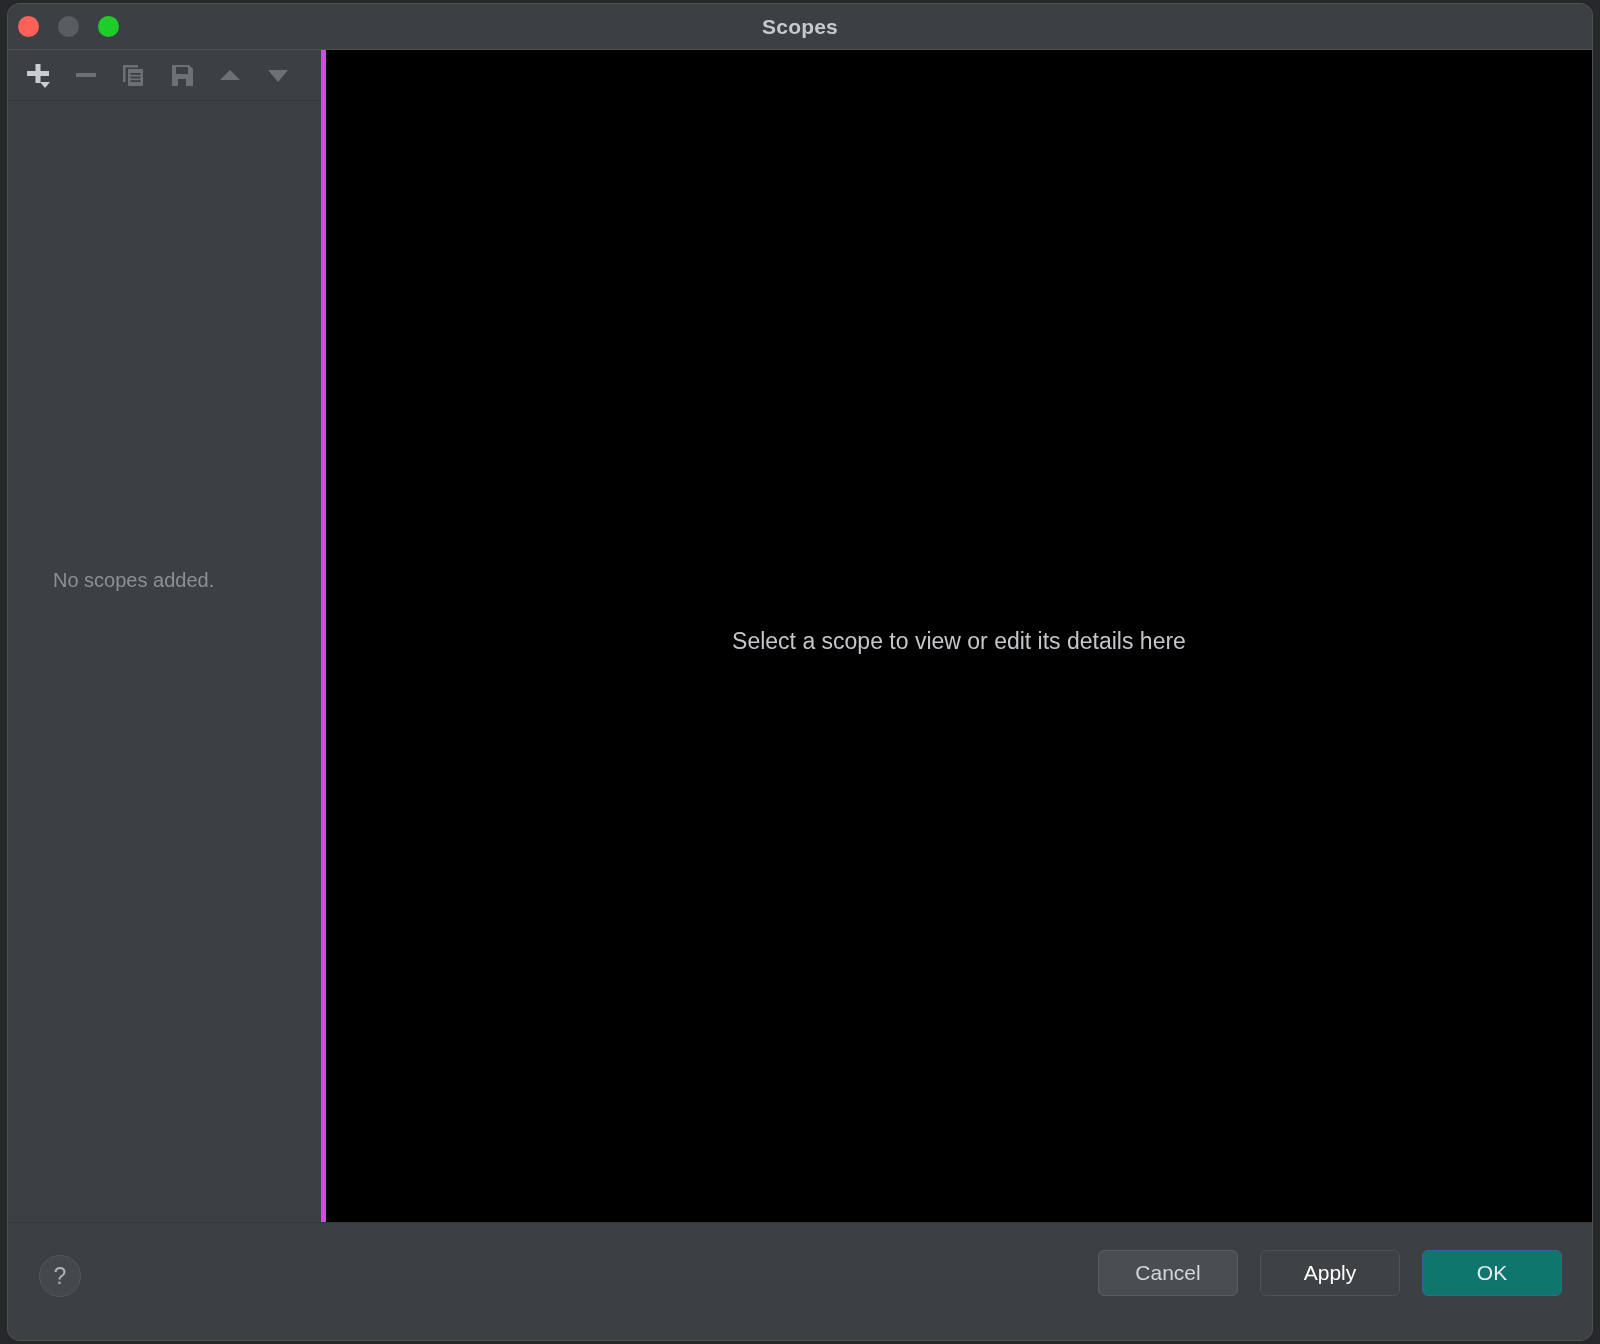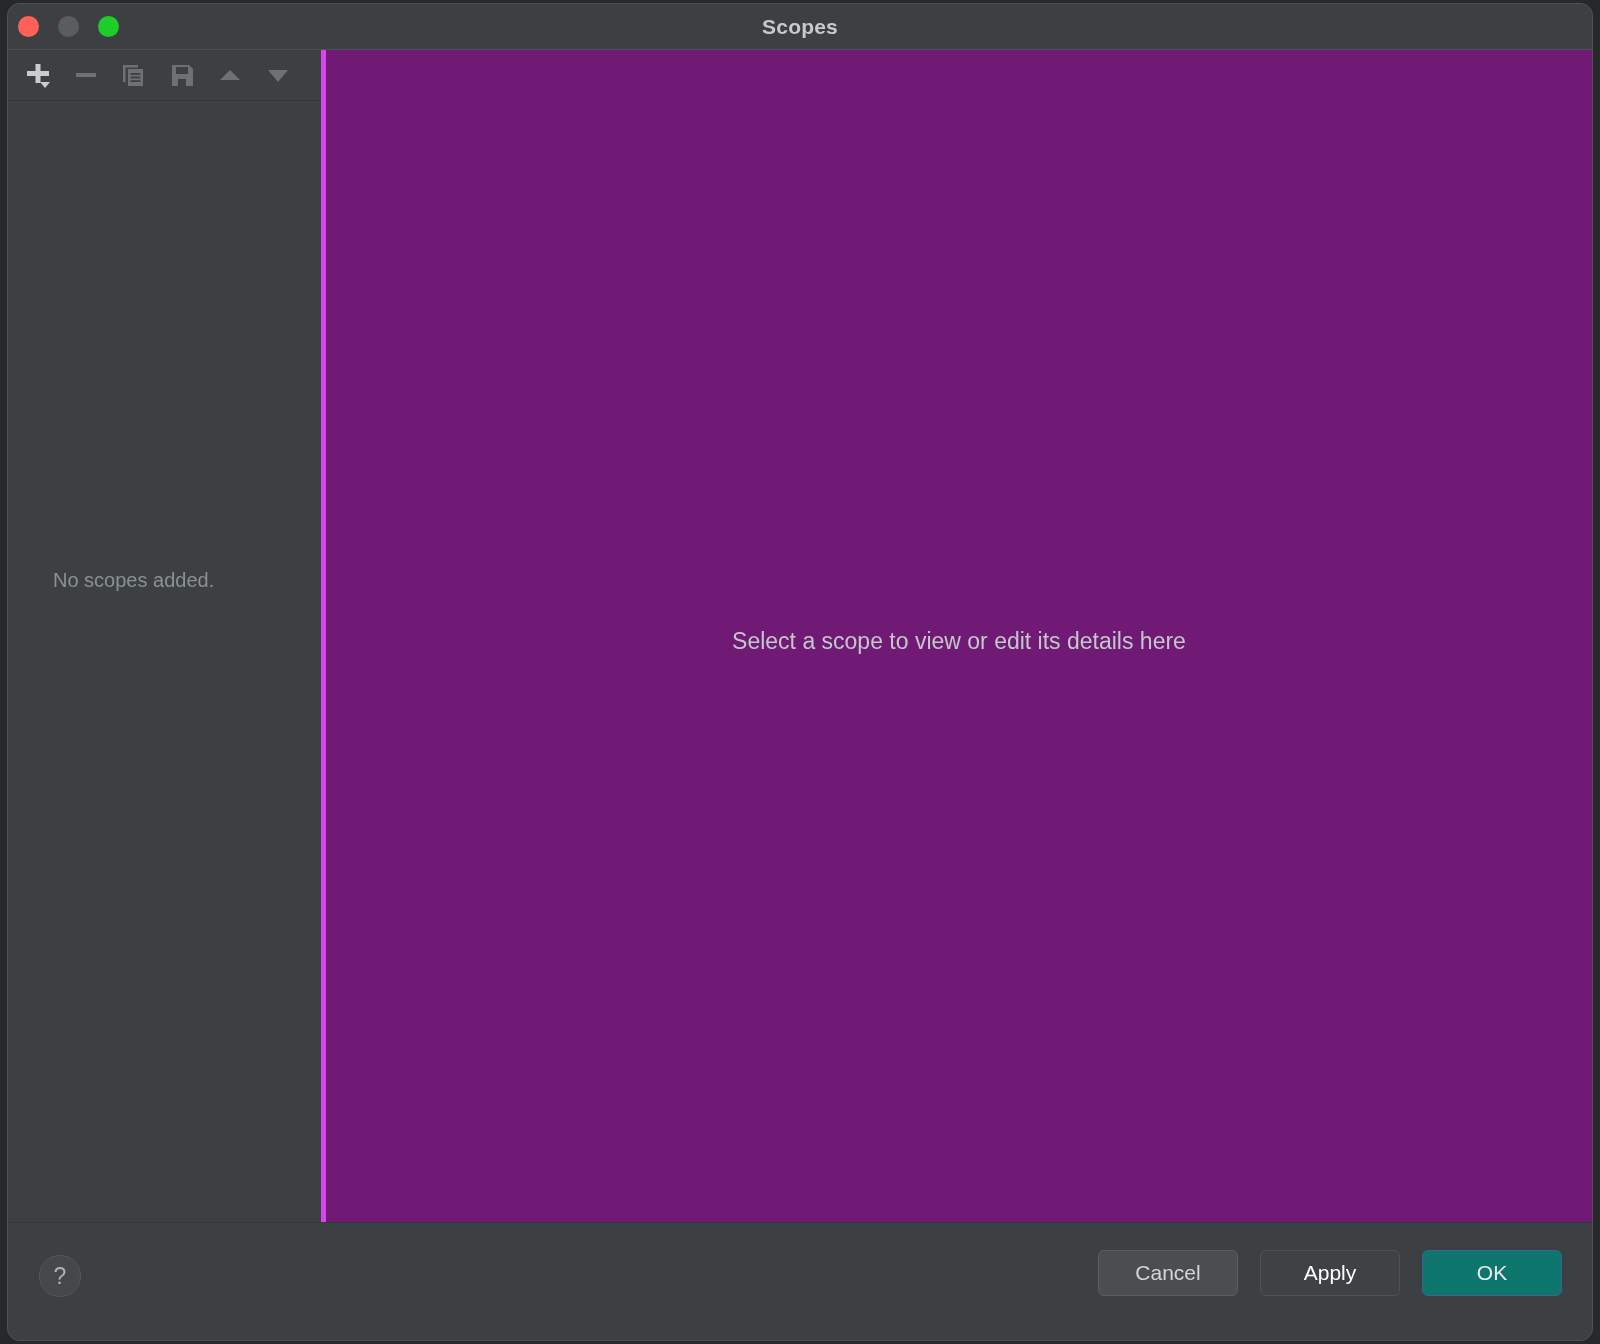--- a/index.html
+++ b/index.html
@@ -114,21 +114,21 @@
     top: 468px;
     font-size: 20px;
     color: #8b9093;
     white-space: nowrap;
     user-select: none;
   }
 
   
   #right-pane {
     flex: 1 1 auto;
-    background: #701a75;
+    background: #000000;
     position: relative;
   }
   #detail-placeholder {
     position: absolute;
     left: 0; right: 0;
     top: 578px;
     text-align: center;
     font-size: 23px;
     color: #c3c7ca;
     user-select: none;

